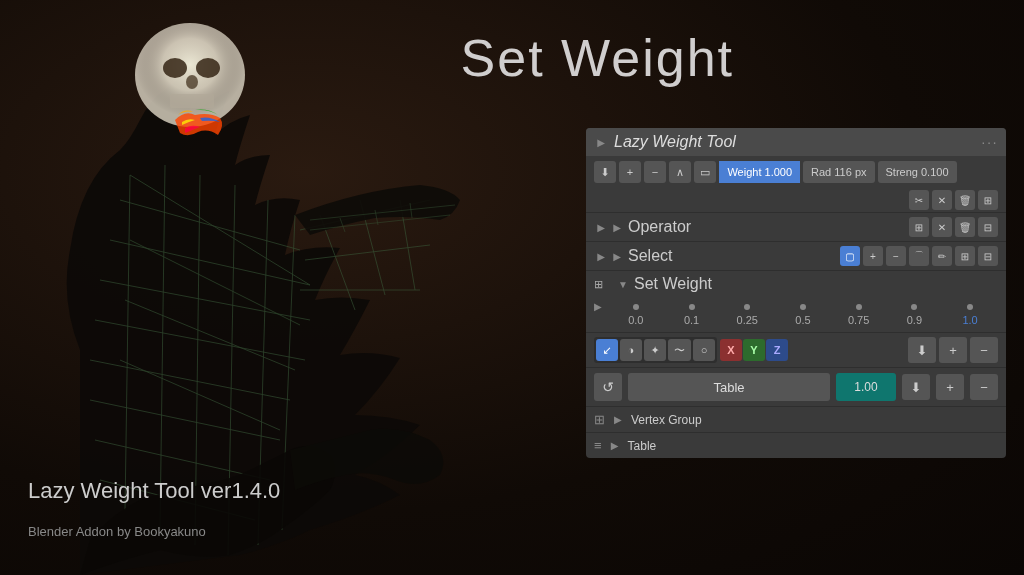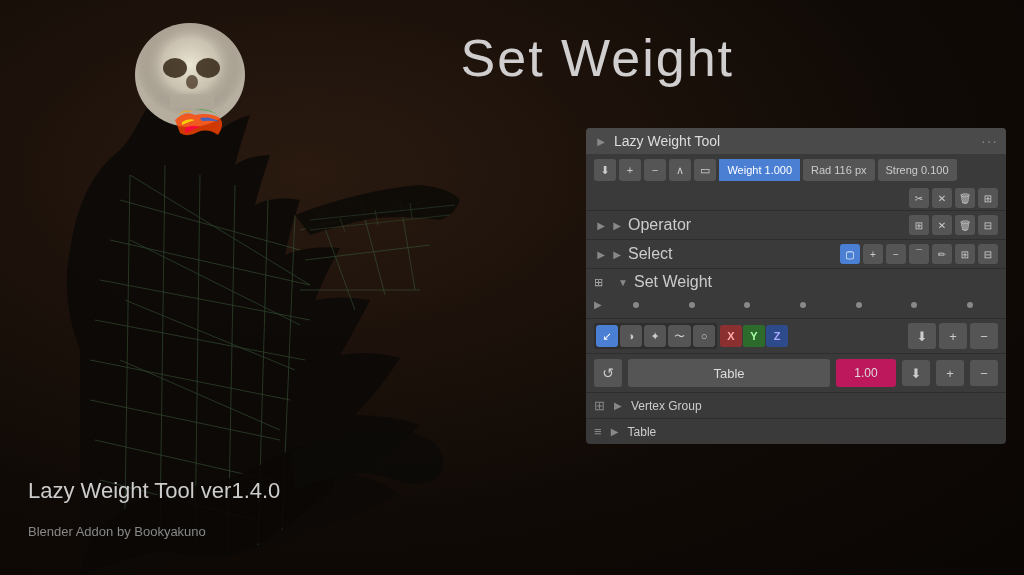--- a/index.html
+++ b/index.html
@@ -68,23 +68,24 @@
       background: #4a4a4a;
       padding: 5px 8px;
       border-radius: 4px 4px 0 0;
     }
     .panel-header-left {
       display: flex;
       align-items: center;
       gap: 6px;
     }
     .panel-header-title {
-      font-size: 14px;
+      font-size: 16px;
       color: #ddd;
       font-weight: 500;
+      font-style: italic;
     }
     .panel-header-dots {
       color: #888;
       font-size: 14px;
       letter-spacing: 1px;
     }
 
     
     .toolbar-row {
       display: flex;
@@ -320,21 +321,21 @@
       border: none;
       color: #ddd;
       border-radius: 3px;
       height: 28px;
       font-size: 13px;
       cursor: pointer;
       text-align: center;
     }
     .smooth-val {
       width: 60px;
-      background: #be185d;
+      background: #0f766e;
       border: none;
       color: #ddd;
       border-radius: 3px;
       height: 28px;
       font-size: 12px;
       text-align: center;
       cursor: pointer;
       display: flex;
       align-items: center;
       justify-content: center;
@@ -538,20 +539,29 @@
       <div class="dot"></div>
       <div class="dot"></div>
       <div class="dot"></div>
       <div class="dot"></div>
       <div class="dot"></div>
     </div>
   </div>
 
   <div class="weight-values-row">
     <div class="weight-spacer"></div>
+    <div class="weights-grid">
+      <span class="weight-val">0.0</span>
+      <span class="weight-val">0.1</span>
+      <span class="weight-val">0.25</span>
+      <span class="weight-val">0.5</span>
+      <span class="weight-val">0.75</span>
+      <span class="weight-val">0.9</span>
+      <span class="weight-val active-w">1.0</span>
+    </div>
   </div>
 
   <div class="tool-buttons-row">
     <div class="tool-btn-group">
       <button class="toolbar-btn active">↙</button>
       <button class="toolbar-btn">◑</button>
       <button class="toolbar-btn">✦</button>
       <button class="toolbar-btn">〜</button>
       <button class="toolbar-btn">○</button>
     </div>

